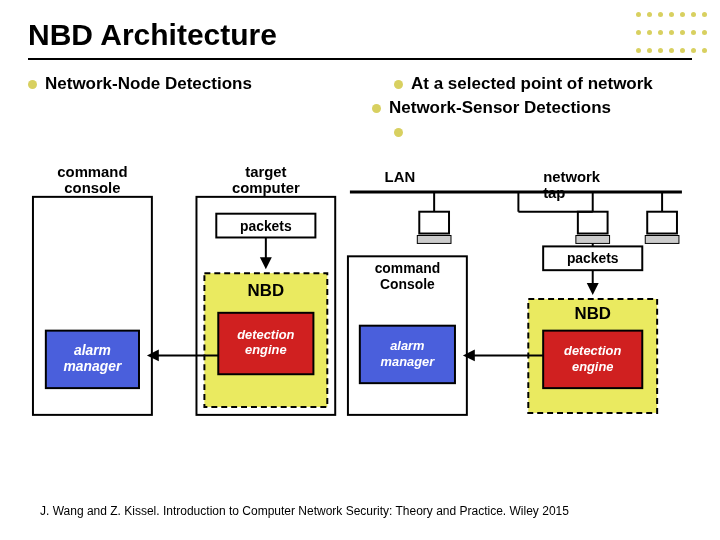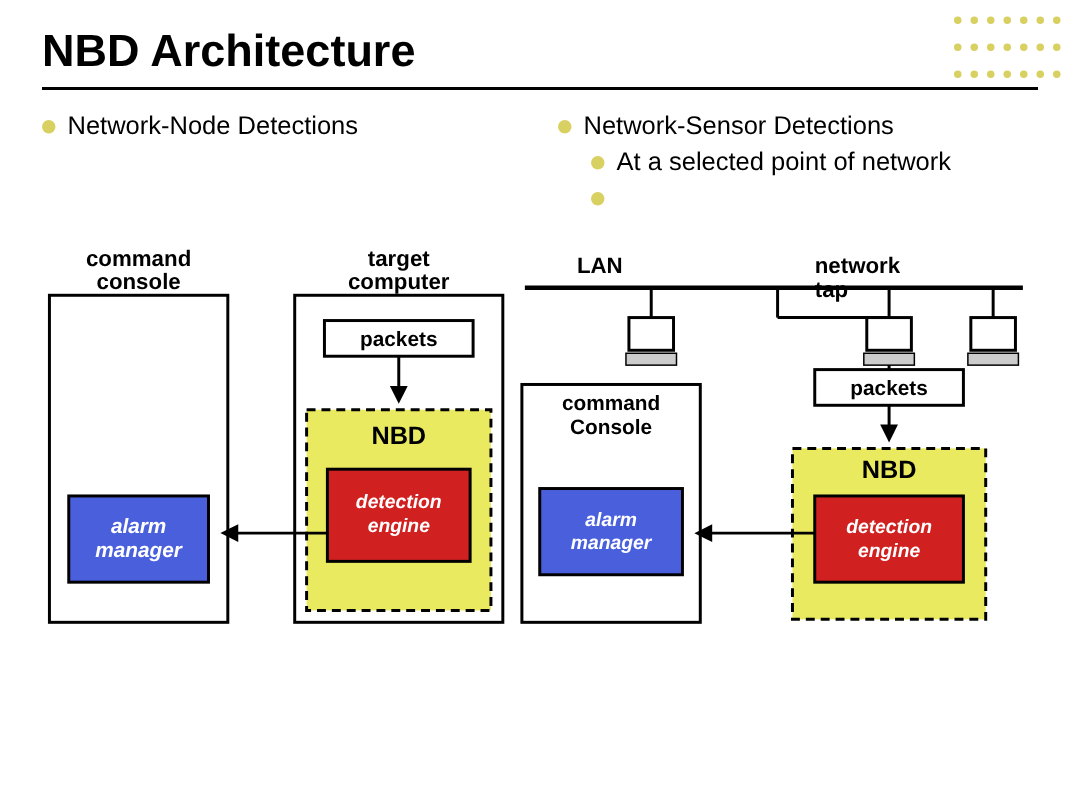--- a/index.html
+++ b/index.html
@@ -1,20 +1,20 @@
 <!DOCTYPE html>
 <html><head>
 <meta charset="utf-8">
 <style>
 html,body{margin:0;padding:0;width:720px;height:540px;background:#fff;font-family:Arial,Helvetica,sans-serif;color:#000;position:relative;}
 .slide{padding:18px 28px 10px 28px;box-sizing:border-box;width:720px;height:540px;position:relative;}
 .title{font-size:30px;font-weight:bold;margin:0 0 6px 0;}
 .hr{height:2px;background:#000;margin:0 0 14px 0;}
 .cols{display:flex;gap:24px;}
-.col{flex:1;}
+.col{flex:1;font-weight:bold;}
 .bl{display:flex;align-items:flex-start;font-size:17px;margin-bottom:4px;}
 .bl .dot{width:9px;height:9px;border-radius:50%;background:#d8d060;margin:6px 8px 0 0;flex:0 0 9px;}
 .sub{margin-left:22px;}
 .diagrams{display:flex;margin-top:10px;}
 svg{display:block;}
 .credit{position:absolute;left:40px;bottom:22px;font-size:12px;}
 
 .dots{position:absolute;right:10px;top:6px;}
 .dots span{display:inline-block;width:5px;height:5px;border-radius:50%;background:#d8d060;margin:3px;}
 </style>
@@ -32,27 +32,27 @@
   <div class="hr"></div>
 
   <div class="cols">
     <div class="col">
       <div class="bl">
           <span class="dot"></span>
           <span>Network-Node Detections</span>
         </div>
     </div>
     <div class="col">
+      <div class="bl sub">
+          <span class="dot"></span>
+          <span>At a selected point of network</span>
+        </div>
       <div class="bl">
           <span class="dot"></span>
           <span>Network-Sensor Detections</span>
-        </div>
-      <div class="bl sub">
-          <span class="dot"></span>
-          <span>At a selected point of network</span>
         </div>
       <div class="bl sub">
           <span class="dot"></span>
         </div>
     </div>
   </div>
 
   <div class="diagrams">
 
     <svg width="315" height="280" viewBox="0 0 315 280">
@@ -124,13 +124,14 @@
       <text x="255" y="168" text-anchor="middle" font-size="17" font-weight="bold">NBD</text>
 
       <rect x="205" y="180" width="100" height="58" fill="#d02020" stroke="#000" stroke-width="2"></rect>
       <text x="255" y="205" text-anchor="middle" fill="#fff" font-size="13" font-style="italic" font-weight="bold"><tspan x="255" dy="0">detection</tspan><tspan x="255" dy="16">engine</tspan></text>
 
       <line x1="205" y1="205" x2="134" y2="205" stroke="#000" stroke-width="2"></line>
       <polygon points="124,205 136,199 136,211" fill="#000"></polygon>
     </svg>
   </div>
 
+  <div class="credit">J. Wang and Z. Kissel. Introduction to Computer Network Security: Theory and Practice. Wiley 2015</div>
 </div>
 
 </body></html>

